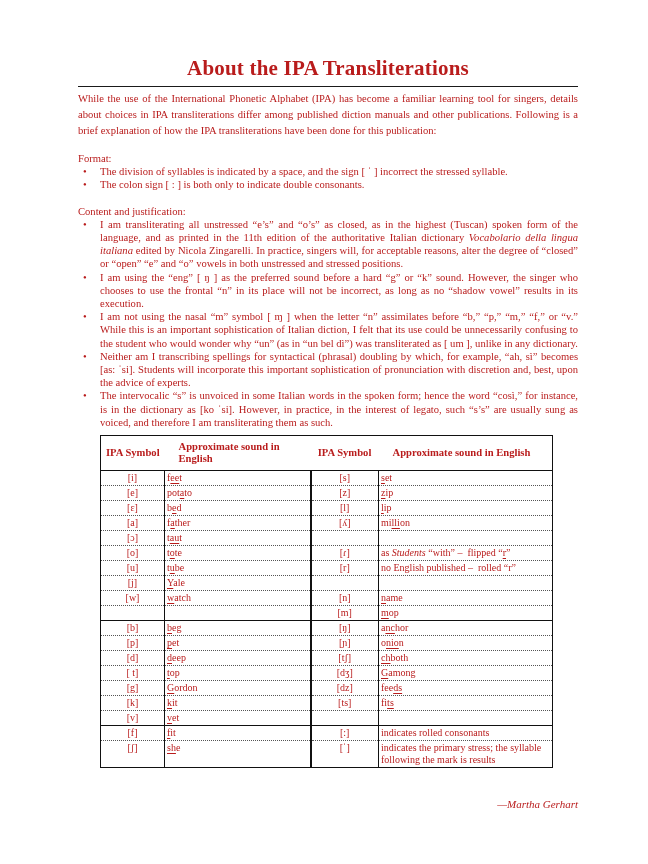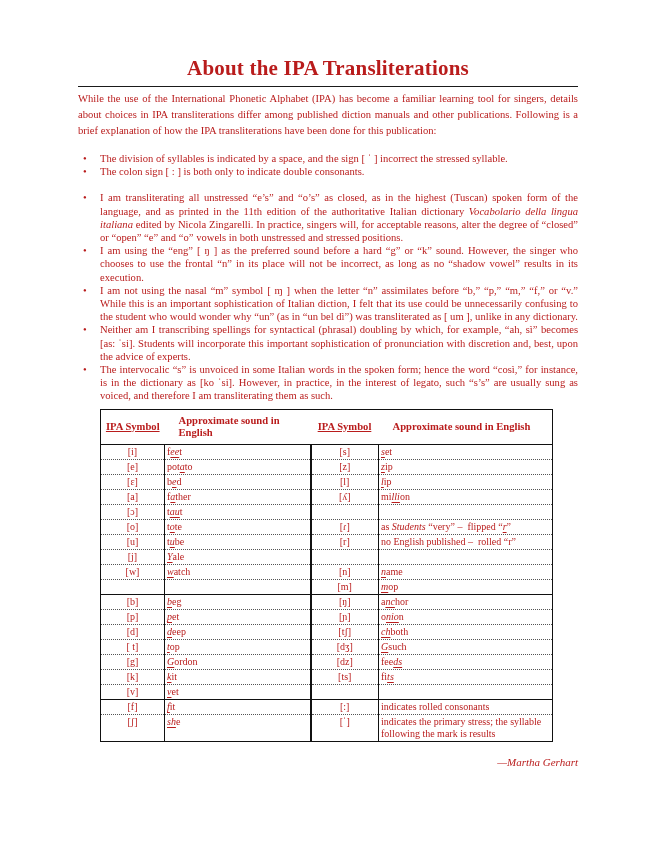--- a/index.html
+++ b/index.html
@@ -23,21 +23,21 @@
   }
   .title-rule{border-bottom:1.6px solid #1a1a1a;margin-bottom:4px;}
   .para{font-size:10.6px;line-height:16px;text-align:justify;margin:0;}
   .gap{height:13px;}
   .gap-sm{height:6px;}
   .sec-head{font-size:10.6px;line-height:13.2px;margin:0;}
   .bullet{display:flex;font-size:10.6px;line-height:13.2px;}
   .bm{width:22px;flex:0 0 22px;padding-left:5px;box-sizing:border-box;}
   .bt{flex:1;text-align:justify;}
   .it{font-style:italic;}
-  .ul{text-decoration:underline;text-underline-offset:2px;font-style:italic;}
+  .ul{text-decoration:underline;text-underline-offset:2px;}
   .key-title{
     text-align:center;font-weight:bold;font-size:12.5px;margin:2px 0 3px 0;
   }
   table.key{
     margin-left:22px;
     width:452px;
     border-collapse:collapse;
     table-layout:fixed;
     font-size:10px;
     line-height:12px;
@@ -45,60 +45,62 @@
   table.key col.c1{width:64px;}
   table.key col.c2{width:146px;}
   table.key col.c3{width:68px;}
   table.key col.c4{width:174px;}
   table.key{border:1.8px solid #111;}
   table.key th{
     font-size:10.6px;font-weight:bold;
     padding:5px 0;
     border-bottom:1.8px solid #111;
   }
-  table.key th.hsym{text-align:center;text-decoration:underline;}
+  table.key th.hsym{text-align:center;}
   table.key th.hsnd{text-align:left;padding-left:14px;}
   table.key td{padding:1px 2px;vertical-align:top;}
   td.sym{text-align:center;}
   td.snd{text-align:left;padding-left:14px;white-space:pre-wrap;}
   td.b-sep{border-left:1px solid #111;}
   td.b-mid{border-left:2.2px solid #111;}
   tr.dotted td{border-top:1px dotted #555;}
   tr.solid td{border-top:1.7px solid #111;}
   .signature{
-    margin-top:14px;
+    margin-top:30px;
     text-align:right;
     font-style:italic;
     font-size:11px;
   }
 </style>
 </head>
 <body>
 
 <div class="page">
   <div class="content">
 
     <h1 class="title">About the IPA Transliterations</h1>
     <div class="title-rule"></div>
 
     <p class="para"><span>While the use of the International Phonetic Alphabet (IPA) has become a familiar learning tool for singers, details about choices in IPA transliterations differ among published diction manuals and other publications. Following is a brief explanation of how the IPA transliterations have been done for this publication:</span></p>
 
     <div class="gap"></div>
+    <p class="sec-head">Format:</p>
     <div id="format-list">
         <div class="bullet">
           <span class="bm">•</span>
           <div class="bt"><span>The division of syllables is indicated by a space, and the sign [ ˈ ] incorrect the stressed syllable.</span></div>
         </div>
         <div class="bullet">
           <span class="bm">•</span>
           <div class="bt"><span>The colon sign [ : ] is both only to indicate double consonants.</span></div>
         </div>
       </div>
 
     <div class="gap"></div>
+    <p class="sec-head">Content and justification:</p>
     <div id="content-list">
         <div class="bullet">
           <span class="bm">•</span>
           <div class="bt"><span>I am transliterating all unstressed “e’s” and “o’s” as closed, as in the highest (Tuscan) spoken form of the language, and as printed in the 11th edition of the authoritative Italian dictionary </span><span class="it">Vocabolario della lingua italiana</span><span> edited by Nicola Zingarelli. In practice, singers will, for acceptable reasons, alter the degree of “closed” or “open” “e” and “o” vowels in both unstressed and stressed positions.</span></div>
         </div>
         <div class="bullet">
           <span class="bm">•</span>
           <div class="bt"><span>I am using the “eng” [ ŋ ] as the preferred sound before a hard “g” or “k” sound. However, the singer who chooses to use the frontal “n” in its place will not be incorrect, as long as no “shadow vowel” results in its execution.</span></div>
         </div>
         <div class="bullet">
@@ -160,21 +162,21 @@
           <tr class="dotted">
             <td class="sym">[ɔ]</td>
             <td class="snd b-sep"><span>t</span><span class="ul">au</span><span>t</span></td>
             <td class="sym b-mid"></td>
             <td class="snd b-sep"></td>
           </tr>
           <tr class="dotted">
             <td class="sym">[o]</td>
             <td class="snd b-sep"><span>t</span><span class="ul">o</span><span>te</span></td>
             <td class="sym b-mid">[ɾ]</td>
-            <td class="snd b-sep"><span>as </span><span class="it">Students</span><span> “very” –  flipped “</span><span class="ul">r</span><span>”</span></td>
+            <td class="snd b-sep"><span>as </span><span class="it">Students</span><span> “with” –  flipped “</span><span class="ul">r</span><span>”</span></td>
           </tr>
           <tr class="dotted">
             <td class="sym">[u]</td>
             <td class="snd b-sep"><span>t</span><span class="ul">u</span><span>be</span></td>
             <td class="sym b-mid">[r]</td>
             <td class="snd b-sep"><span>no English published –  rolled “r”</span></td>
           </tr>
           <tr class="dotted">
             <td class="sym">[j]</td>
             <td class="snd b-sep"><span class="ul">Y</span><span>ale</span></td>
@@ -208,21 +210,21 @@
           <tr class="dotted">
             <td class="sym">[d]</td>
             <td class="snd b-sep"><span class="ul">d</span><span>eep</span></td>
             <td class="sym b-mid">[tʃ]</td>
             <td class="snd b-sep"><span class="ul">ch</span><span>both</span></td>
           </tr>
           <tr class="dotted">
             <td class="sym">[ t]</td>
             <td class="snd b-sep"><span class="ul">t</span><span>op</span></td>
             <td class="sym b-mid">[dʒ]</td>
-            <td class="snd b-sep"><span class="ul">G</span><span>such</span></td>
+            <td class="snd b-sep"><span class="ul">G</span><span>among</span></td>
           </tr>
           <tr class="dotted">
             <td class="sym">[g]</td>
             <td class="snd b-sep"><span class="ul">G</span><span>ordon</span></td>
             <td class="sym b-mid">[dz]</td>
             <td class="snd b-sep"><span>fee</span><span class="ul">ds</span></td>
           </tr>
           <tr class="dotted">
             <td class="sym">[k]</td>
             <td class="snd b-sep"><span class="ul">k</span><span>it</span></td>

